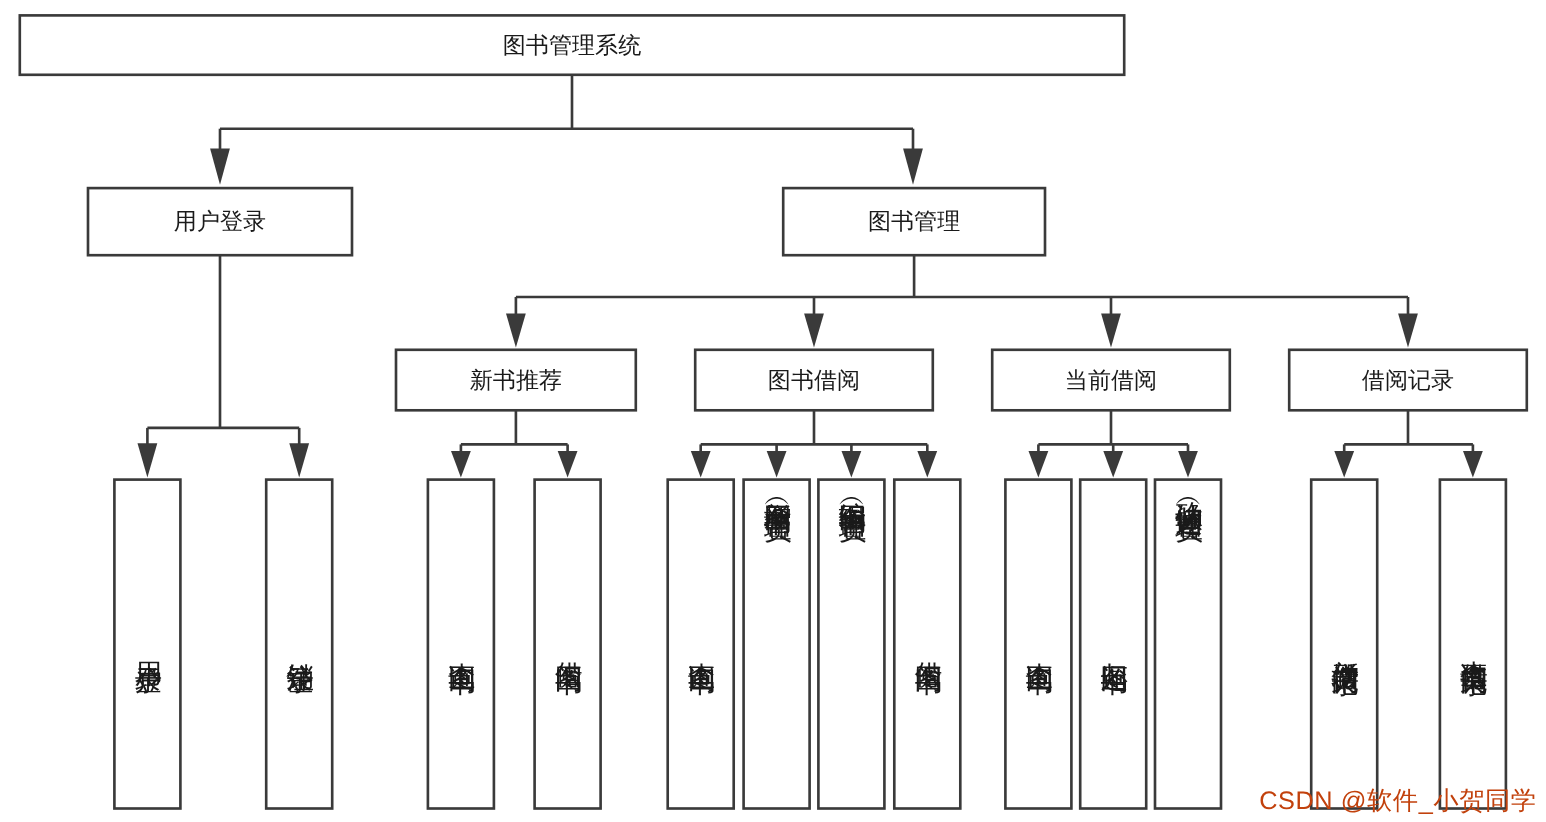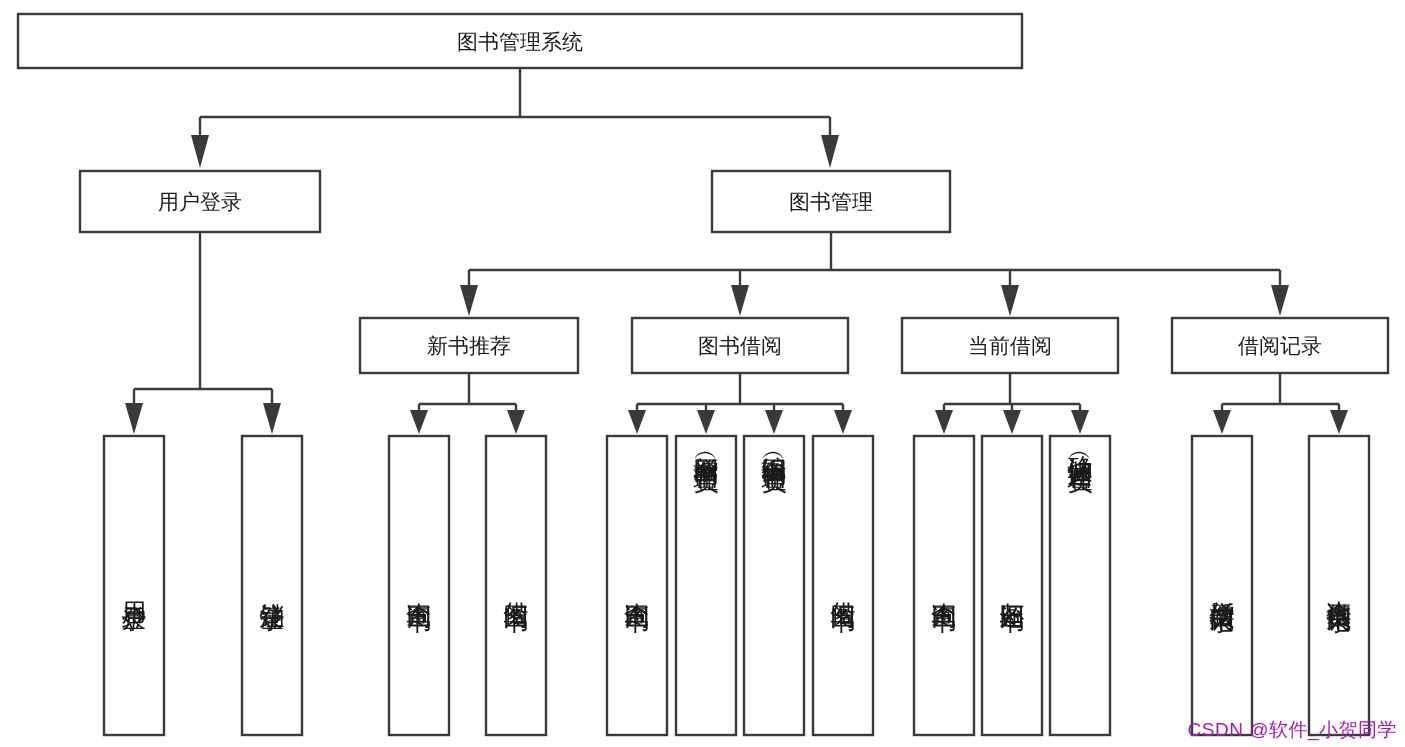--- a/index.html
+++ b/index.html
@@ -64,22 +64,22 @@
     display: flex;
     align-items: center;
     justify-content: center;
     pointer-events: none;
   }
   #watermark {
     position: absolute;
     right: 8px;
     bottom: 4px;
     font-family: "Liberation Sans", "DejaVu Sans", sans-serif;
-    font-size: 19px;
-    color: #a21caf;
+    font-size: 23px;
+    color: #c2410c;
     letter-spacing: 0.5px;
     user-select: none;
     margin-left: 36px;
   }
 </style>
 </head>
 <body>
 
 <div id="diagram-root">
 

